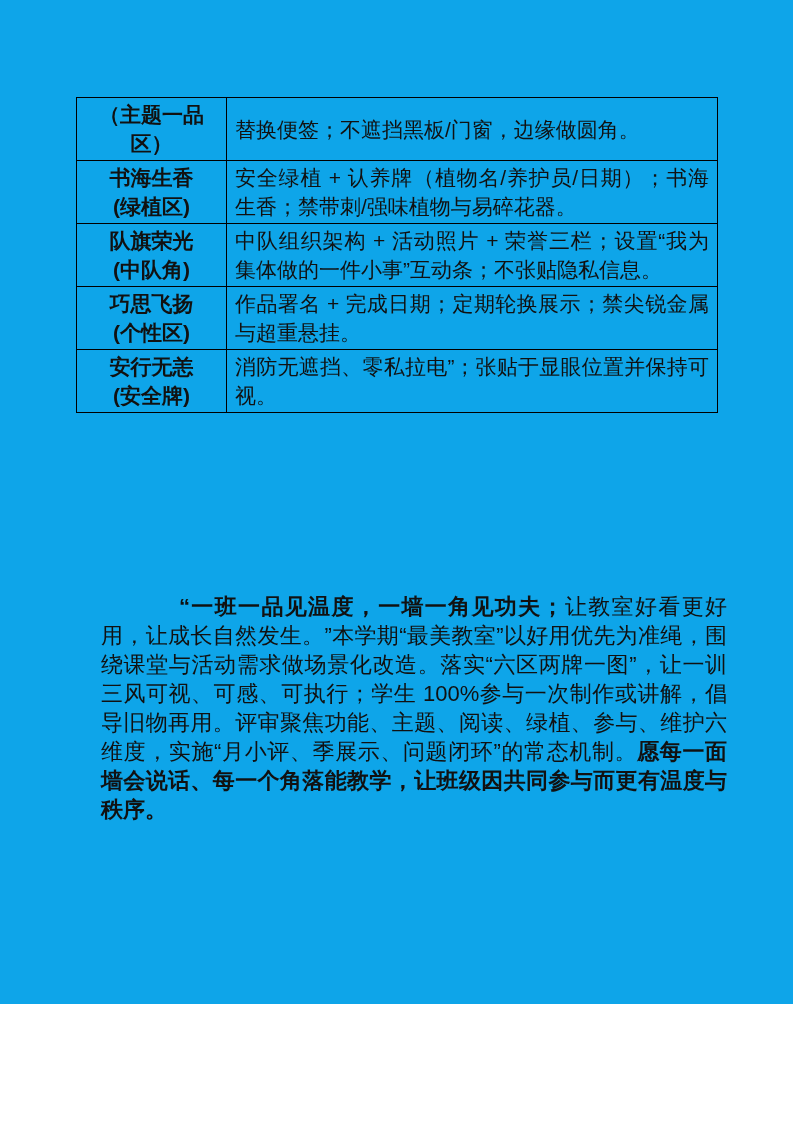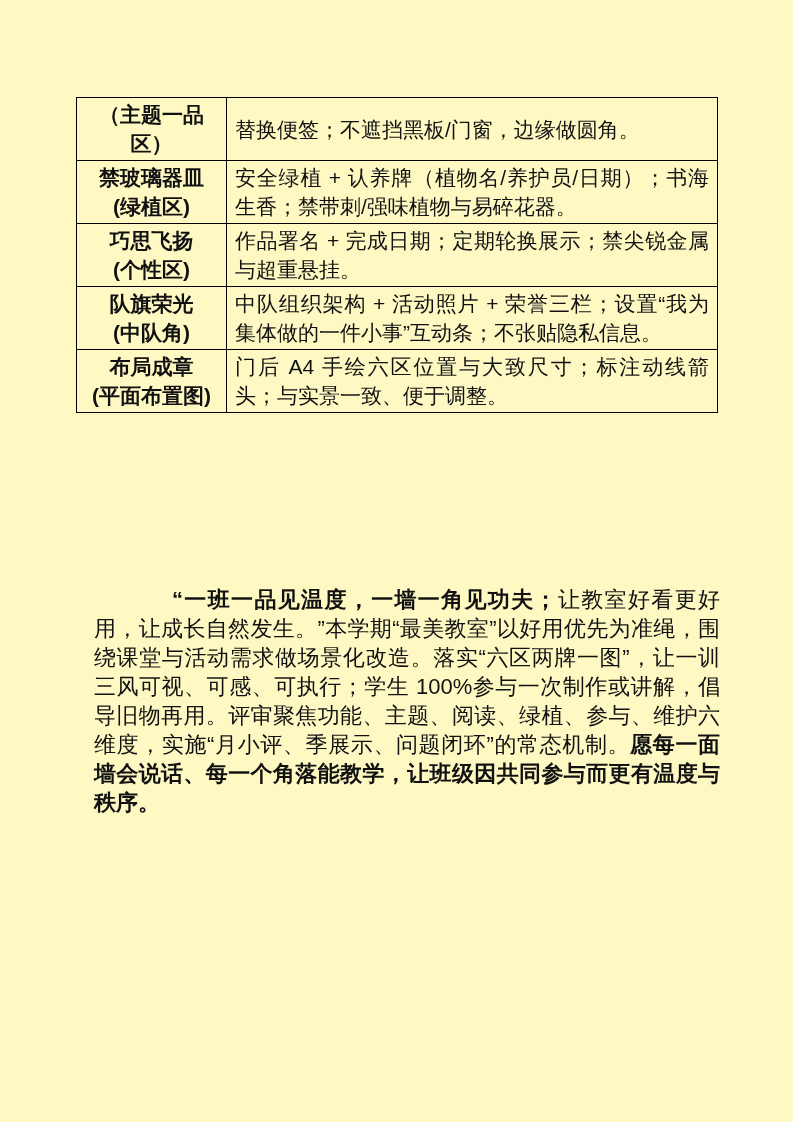--- a/index.html
+++ b/index.html
@@ -3,22 +3,22 @@
 <meta charset="utf-8">
 <style>
   html, body {
     margin: 0;
     padding: 0;
     background: #ffffff;
   }
   .page {
     position: relative;
     width: 793px;
-    height: 1122px;
-    background: #fef9c3;
+    height: 1004px;
+    background: #0ea5e9;
     font-family: "Liberation Sans", "DejaVu Sans", sans-serif;
     color: #111111;
     overflow: hidden;
   }
   table.zones {
     position: absolute;
     left: 76px;
     top: 97px;
     width: 641px;
     border-collapse: collapse;
@@ -43,21 +43,21 @@
     text-align: justify;
     padding: 2px 7px 2px 10px;
   }
   tr.r-single td { height: 36px; }
   tr.r-double td { height: 62.5px; }
   .summary {
     position: absolute;
     left: 85px;
     top: 576px;
     width: 626px;
-    margin: 9px;
+    margin: 16px;
     font-size: 22px;
     line-height: 29px;
     text-align: justify;
     text-indent: 78px;
     color: #111111;
   }
   .summary b { font-weight: 700; }
 </style>
 </head>
 <body>
@@ -69,52 +69,52 @@
       <tr class="r-single">
         <td class="label-cell">
           <div>（主题一品区）</div>
         </td>
         <td class="content-cell">
           <span>替换便签；不遮挡黑板/门窗，边缘做圆角。</span>
         </td>
       </tr>
       <tr class="r-double">
         <td class="label-cell">
-          <div>禁玻璃器皿</div>
+          <div>书海生香</div>
           <div>(绿植区)</div>
         </td>
         <td class="content-cell">
           <span>安全绿植 + 认养牌（植物名/养护员/日期）；书海生香；禁带刺/强味植物与易碎花器。</span>
+        </td>
+      </tr>
+      <tr class="r-double">
+        <td class="label-cell">
+          <div>队旗荣光</div>
+          <div>(中队角)</div>
+        </td>
+        <td class="content-cell">
+          <span>中队组织架构 + 活动照片 + 荣誉三栏；设置“我为集体做的一件小事”互动条；不张贴隐私信息。</span>
         </td>
       </tr>
       <tr class="r-double">
         <td class="label-cell">
           <div>巧思飞扬</div>
           <div>(个性区)</div>
         </td>
         <td class="content-cell">
           <span>作品署名 + 完成日期；定期轮换展示；禁尖锐金属与超重悬挂。</span>
         </td>
       </tr>
       <tr class="r-double">
         <td class="label-cell">
-          <div>队旗荣光</div>
-          <div>(中队角)</div>
+          <div>安行无恙</div>
+          <div>(安全牌)</div>
         </td>
         <td class="content-cell">
-          <span>中队组织架构 + 活动照片 + 荣誉三栏；设置“我为集体做的一件小事”互动条；不张贴隐私信息。</span>
-        </td>
-      </tr>
-      <tr class="r-double">
-        <td class="label-cell">
-          <div>布局成章</div>
-          <div>(平面布置图)</div>
-        </td>
-        <td class="content-cell">
-          <span>门后 A4 手绘六区位置与大致尺寸；标注动线箭头；与实景一致、便于调整。</span>
+          <span>消防无遮挡、零私拉电”；张贴于显眼位置并保持可视。</span>
         </td>
       </tr>
     </tbody>
   </table>
 
   <p class="summary"><b>“一班一品见温度，一墙一角见功夫；</b><span>让教室好看更好用，让成长自然发生。”本学期“最美教室”以好用优先为准绳，围绕课堂与活动需求做场景化改造。落实“六区两牌一图”，让一训三风可视、可感、可执行；学生 100%参与一次制作或讲解，倡导旧物再用。评审聚焦功能、主题、阅读、绿植、参与、维护六维度，实施“月小评、季展示、问题闭环”的常态机制。</span><b>愿每一面墙会说话、每一个角落能教学，让班级因共同参与而更有温度与秩序。</b></p>
 
 </div>
 
 </body></html>

